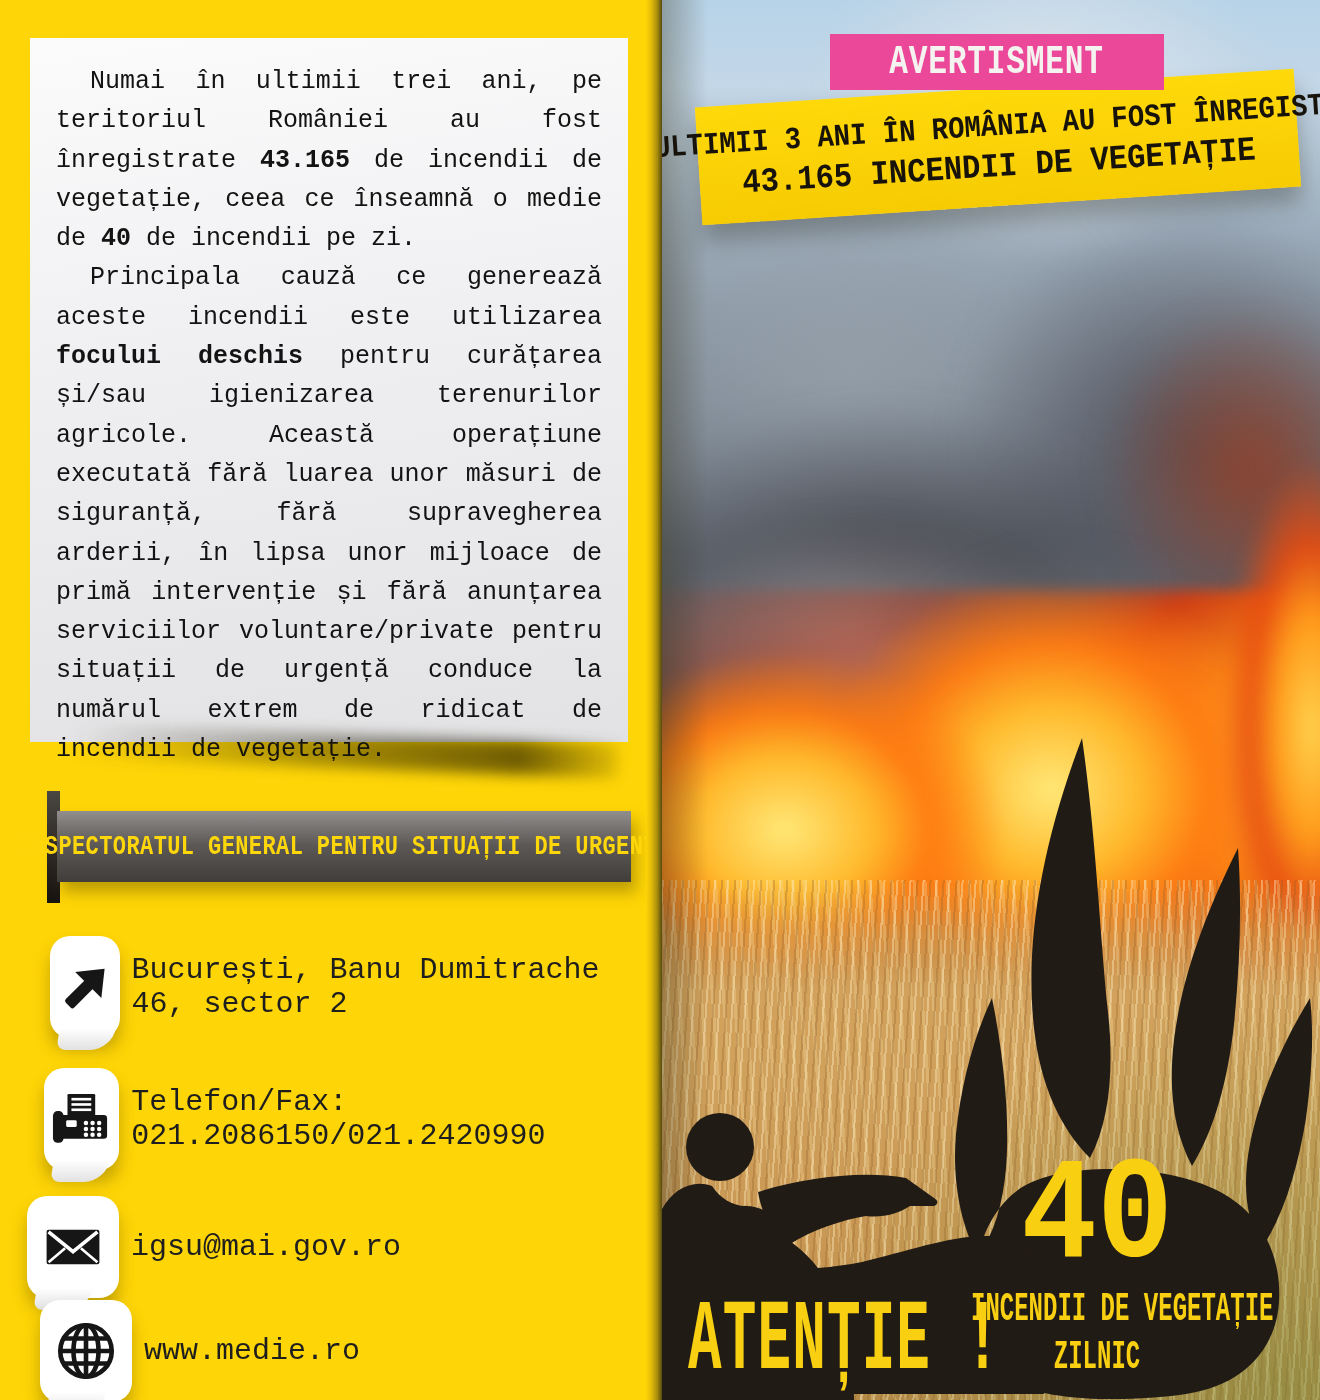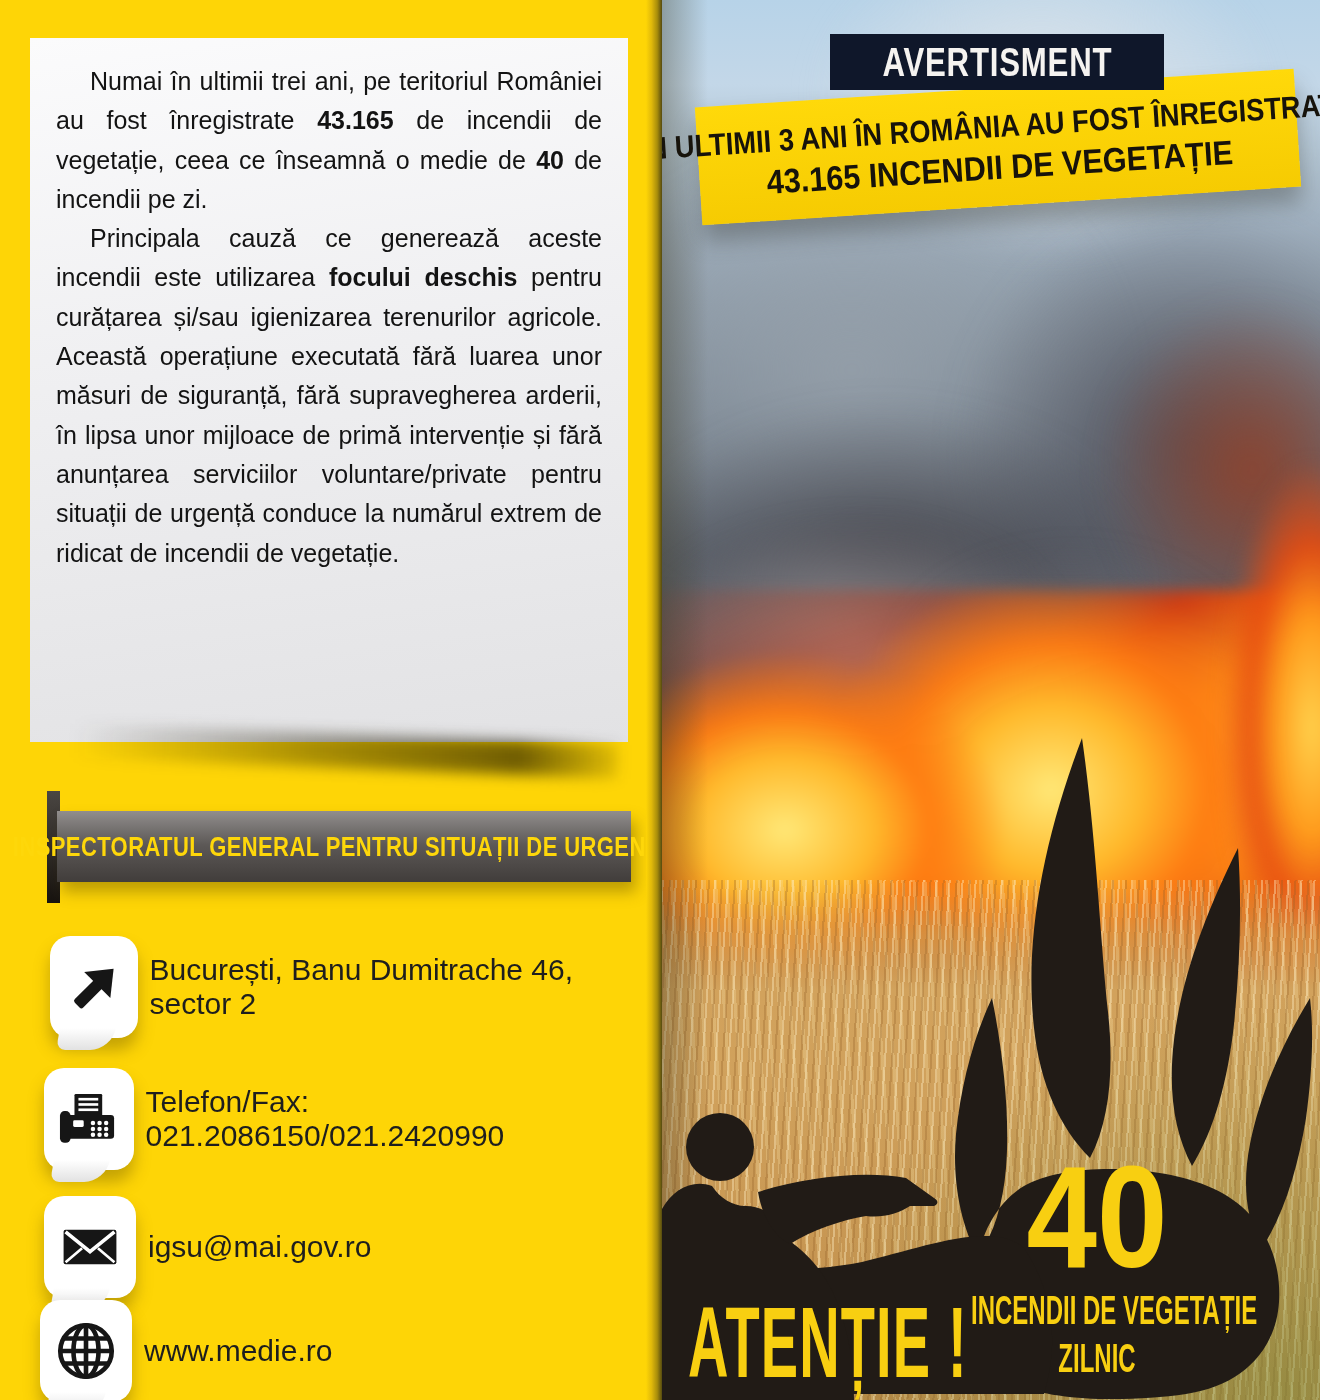--- a/index.html
+++ b/index.html
@@ -1,18 +1,18 @@
 <!DOCTYPE html>
 <html><head>
 <meta charset="utf-8">
 <style>
   html,body{margin:0;padding:0;background:#222;}
   .poster{
     position:relative;width:1320px;height:1400px;overflow:hidden;
-    font-family:Liberation Sans, sans-serif;background:#fed506;
+    font-family:Liberation Mono, monospace;background:#fed506;
   }
   
   .left-panel{position:absolute;left:0;top:0;width:662px;height:1400px;background:#fed506;}
   .panel-fold{position:absolute;left:646px;top:0;width:16px;height:1400px;
     background:linear-gradient(90deg,#fed506 0%,#e0b90a 35%,#a88d0b 70%,#554a10 100%);}
   .info-card{
     position:absolute;left:30px;top:38px;width:598px;height:704px;box-sizing:border-box;
     padding:24px 26px 0 26px;
     background:linear-gradient(172deg,#fbfbfc 0%,#efeff1 45%,#e2e2e4 100%);
   }
@@ -64,21 +64,21 @@
   .wheat{position:absolute;left:0;top:880px;width:658px;height:520px;
     background:linear-gradient(180deg,rgba(211,150,70,0) 0px,rgba(214,156,76,.75) 55px,#d2a25c 110px,#d0a15c 40%,#c69551 75%,#b98a48 100%);}
   .wheat-tex{position:absolute;inset:0;background:
     radial-gradient(ellipse at 95% 98%,rgba(110,140,60,.45),rgba(110,140,60,0) 55%),
     repeating-linear-gradient(94deg,rgba(255,238,196,.4) 0 2px,rgba(0,0,0,0) 2px 7px,rgba(146,95,38,.3) 7px 9px,rgba(0,0,0,0) 9px 13px),
     repeating-linear-gradient(86deg,rgba(245,220,160,.3) 0 3px,rgba(0,0,0,0) 3px 11px);}
   .fold-shadow{position:absolute;left:0;top:0;width:46px;height:1400px;
     background:linear-gradient(90deg,rgba(60,55,30,.35),rgba(60,55,30,0));}
   .silhouette{position:absolute;left:0;top:700px;width:658px;height:700px;}
   
-  .warn-banner{position:absolute;left:168px;top:34px;width:334px;height:56px;background:#0f172a;
+  .warn-banner{position:absolute;left:168px;top:34px;width:334px;height:56px;background:#ec4899;
     display:flex;align-items:center;justify-content:center;z-index:7;}
   .warn-banner span{color:#f5f3f0;font-weight:bold;font-size:40px;letter-spacing:1px;
     display:inline-block;transform:scaleX(.78);white-space:nowrap;}
   .stats-banner{position:absolute;left:36px;top:88px;width:600px;height:118px;
     background:linear-gradient(180deg,#ffd90a 0%,#f6cb02 100%);
     transform:rotate(-3.7deg);display:flex;flex-direction:column;align-items:center;justify-content:center;
     gap:8px;z-index:6;box-shadow:0 16px 22px rgba(50,50,40,.35);}
   .stats-line{color:#17130b;font-weight:bold;font-size:31px;white-space:nowrap;
     transform:scaleX(.88);line-height:1;}
   .stats-line2{font-size:34px;transform:scaleX(.9);}
@@ -137,21 +137,21 @@
                 <circle cx="66" cy="65" r="3.4"></circle>
                 <circle cx="76" cy="65" r="3.4"></circle>
               <circle cx="56" cy="74" r="3.4"></circle>
                 <circle cx="66" cy="74" r="3.4"></circle>
                 <circle cx="76" cy="74" r="3.4"></circle>
             </g>
           </svg>
         </span>
         <span class="contact-label">Telefon/Fax: 021.2086150/021.2420990</span>
       </li>
-      <li class="contact" style="left:44px;top:1196px;">
+      <li class="contact" style="left:27px;top:1196px;">
         <span class="badge">
           <svg viewBox="0 0 100 100">
             <rect x="10" y="24" width="80" height="52" rx="3" fill="#161616"></rect>
             <path d="M13 27 L50 57 L87 27" stroke="#ffffff" stroke-width="5.5" fill="none"></path>
             <path d="M13 73 L38 52 M87 73 L62 52" stroke="#ffffff" stroke-width="4" fill="none"></path>
           </svg>
         </span>
         <span class="contact-label">igsu@mai.gov.ro</span>
       </li>
       <li class="contact" style="left:40px;top:1300px;">

